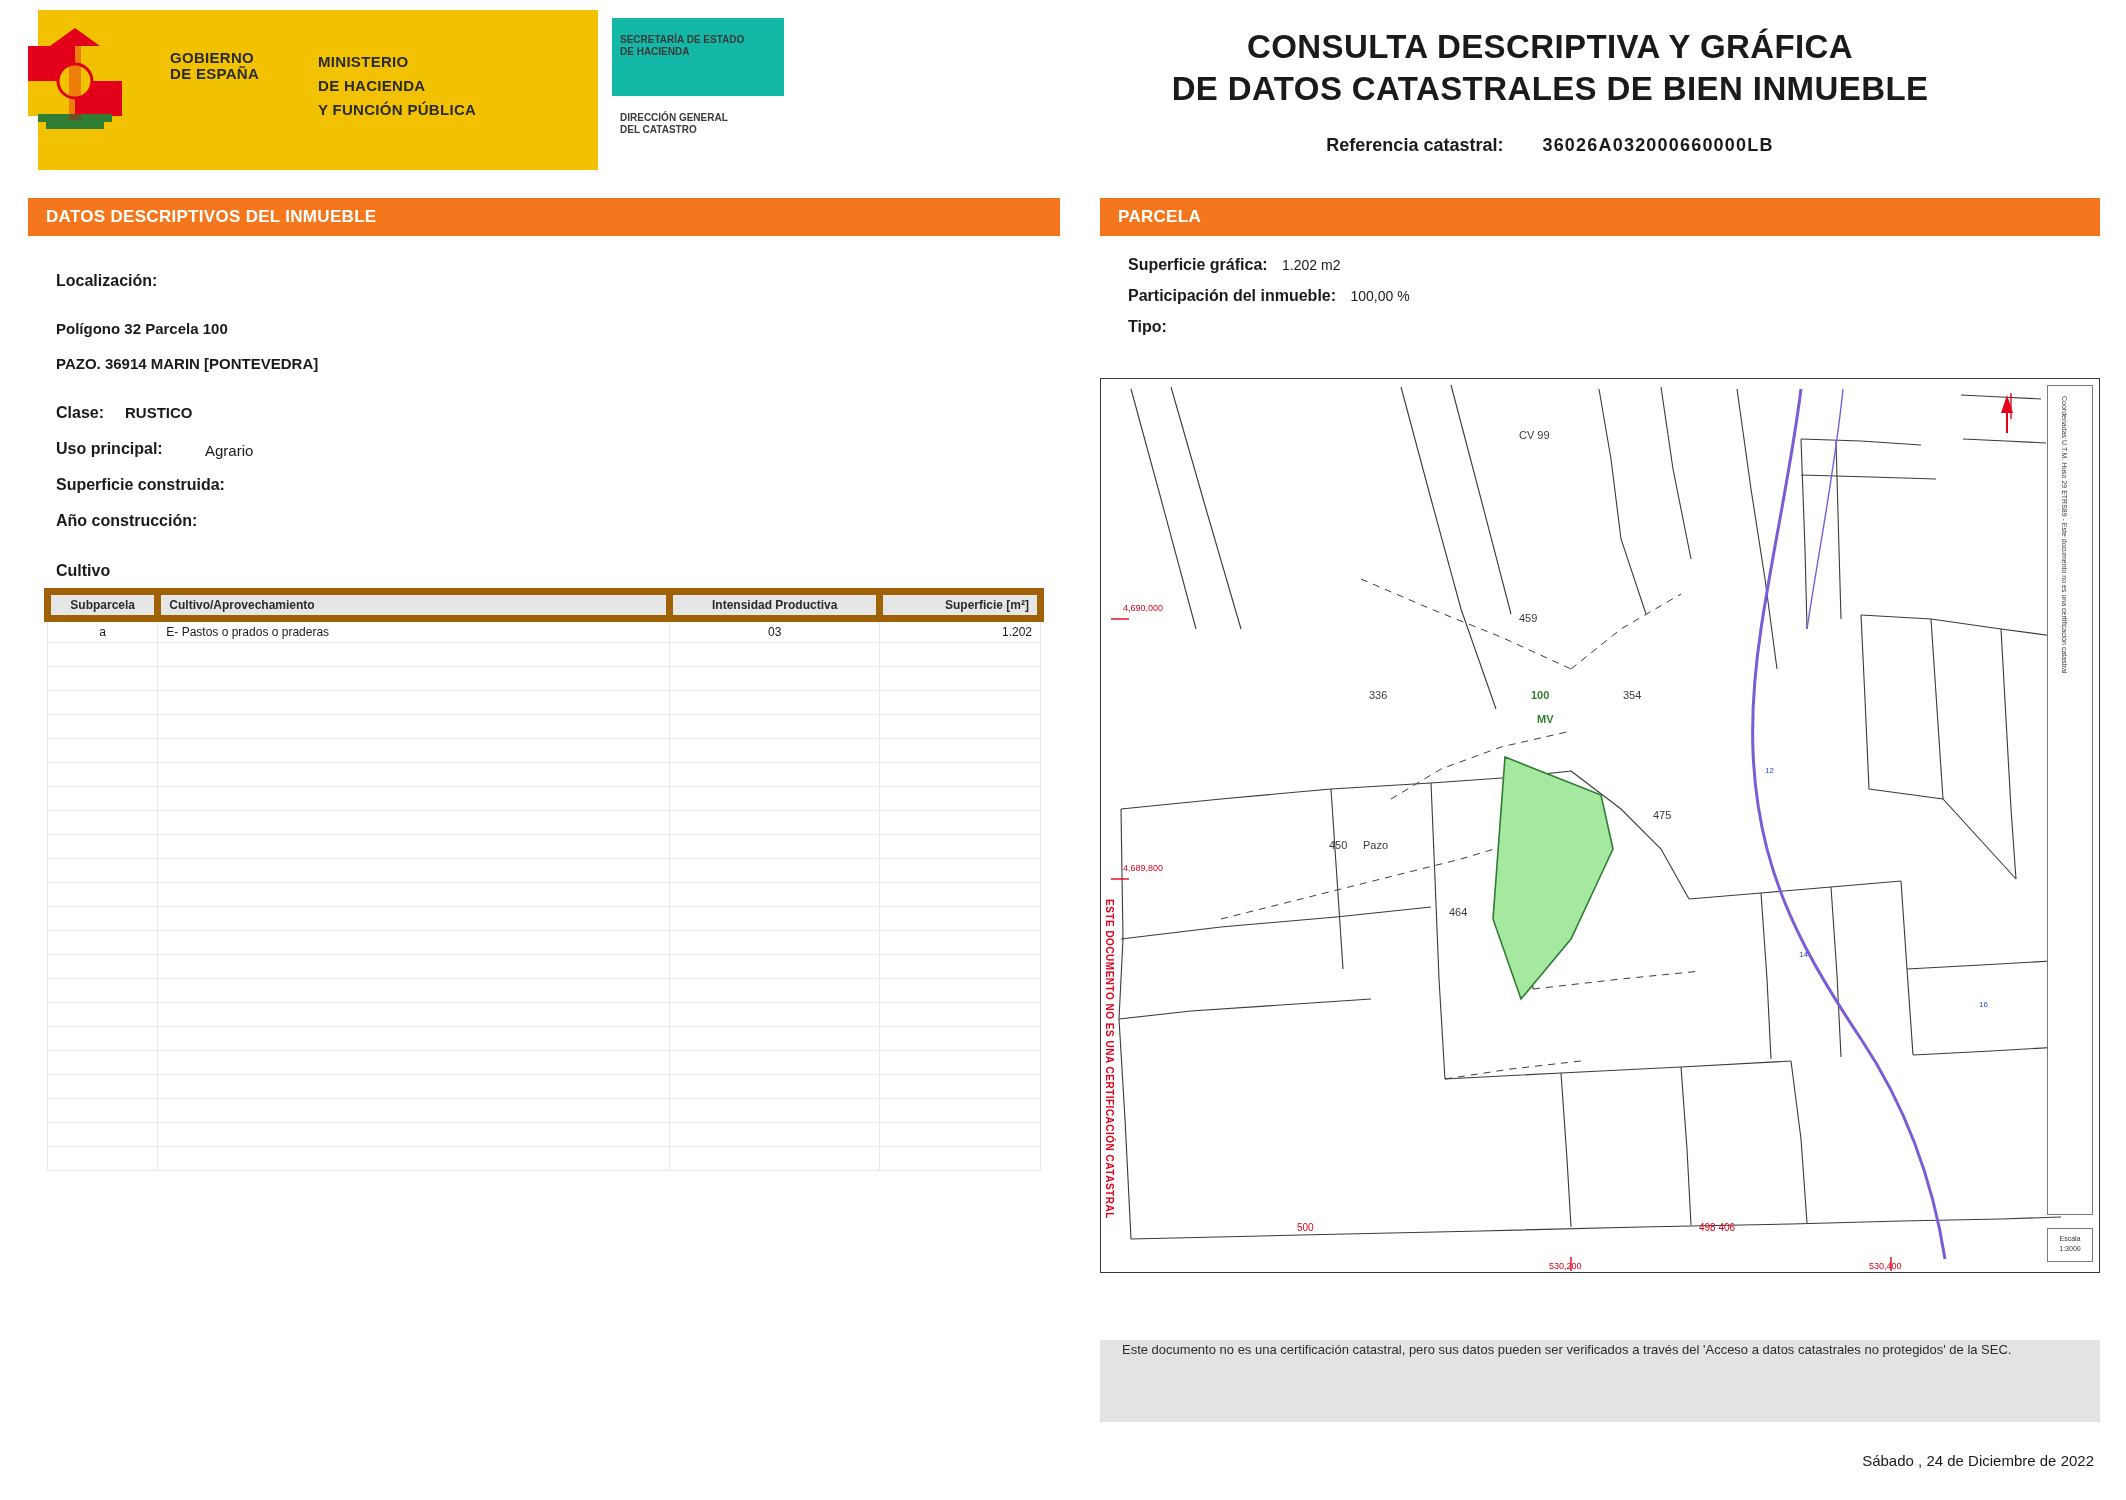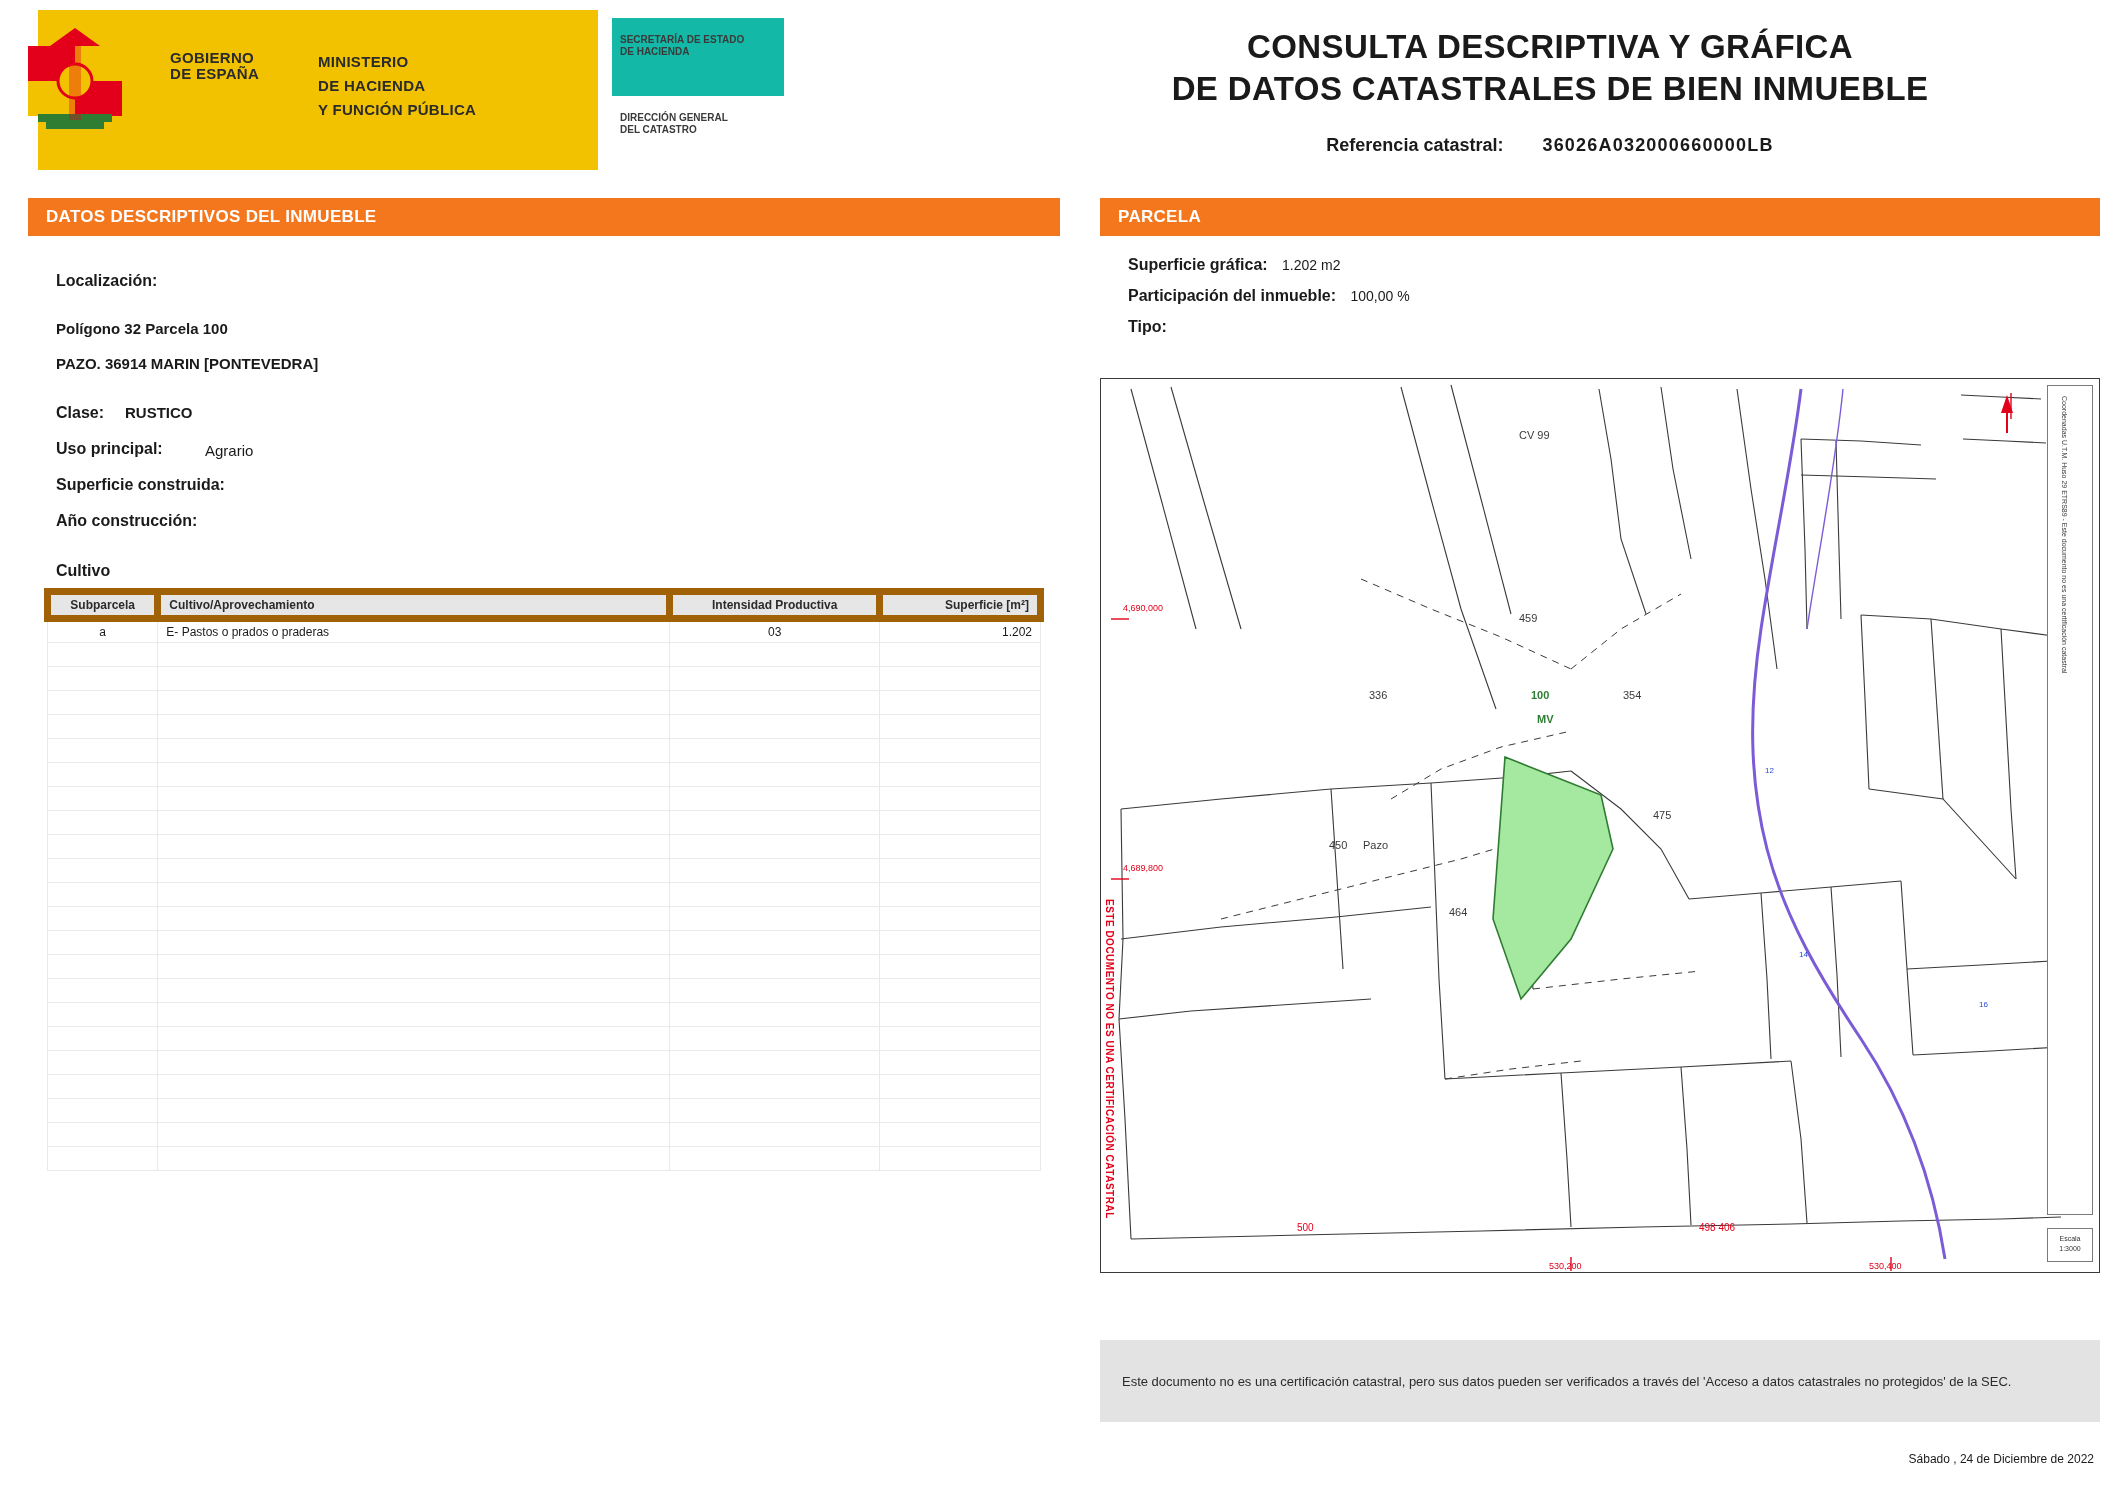--- a/index.html
+++ b/index.html
@@ -231,27 +231,27 @@
     line-height: 10px;
   }
 
   .disclaimer {
     position: absolute;
     left: 1100px; top: 1340px;
     width: 1000px; height: 82px;
     background: #e3e3e3;
     font-size: 13px;
     color: #2b2b2b;
-    padding: 32px 22px;
+    padding: 0 22px;
     line-height: 20px;
   }
   .footer-date {
     position: absolute;
     right: 32px; top: 1452px;
-    font-size: 12px;
+    font-size: 15px;
     color: #1a1a1a;
   }
 
   
   .soft { filter: blur(0.35px); }
 </style>
 </head>
 <body>
 
 <div class="page">

